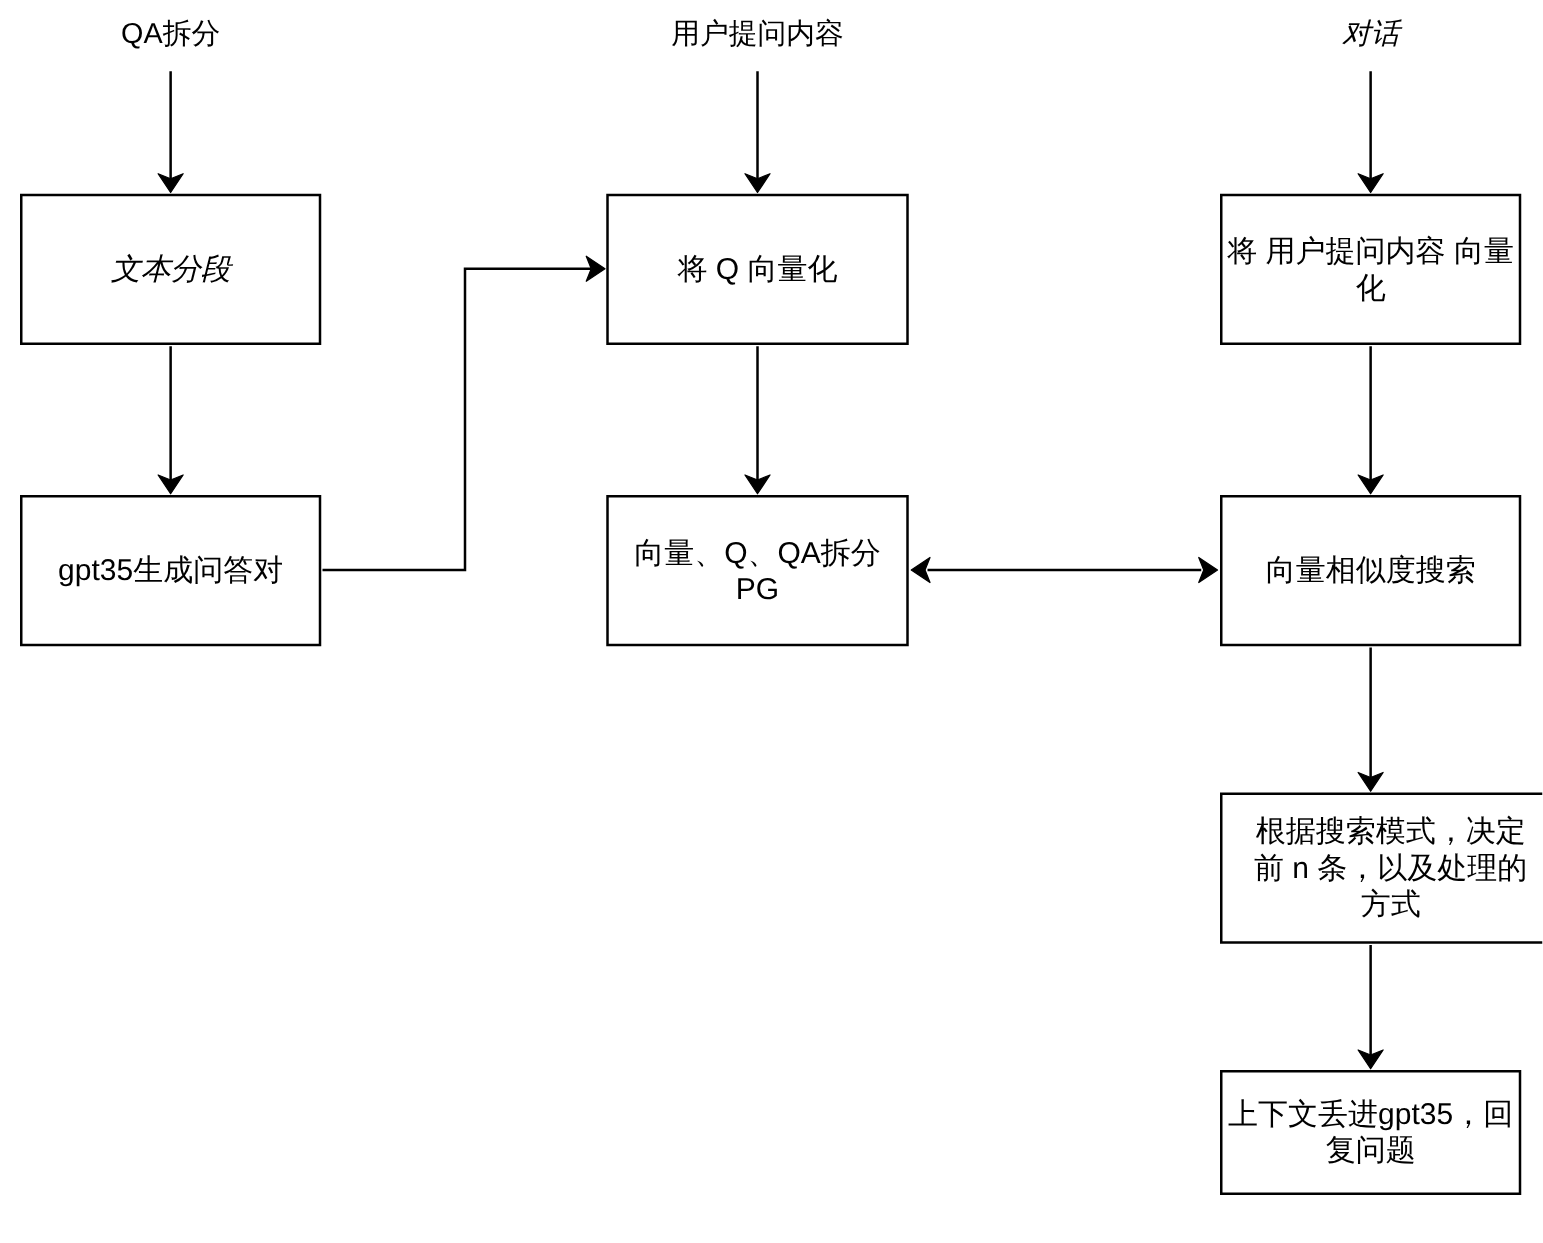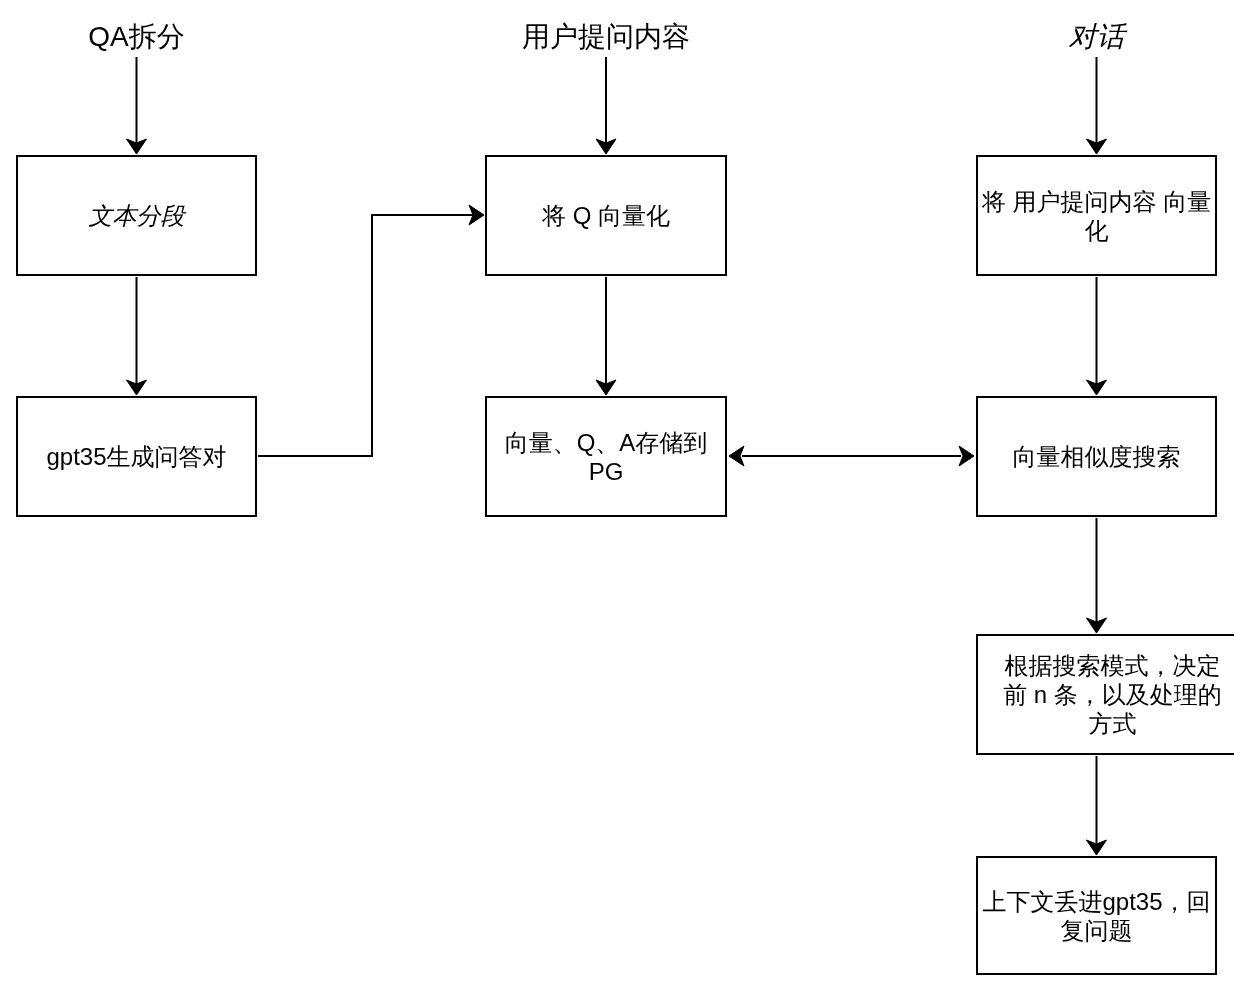--- a/index.html
+++ b/index.html
@@ -44,23 +44,23 @@
     align-items:center;
     justify-content:center;
     text-align:center;
     font-size:24px;
     line-height:29px;
     white-space:pre-line;
     padding:0 1px;
   }
   .entry-label{
     position:absolute;
-    top:22px;
+    top:12px;
     transform:translateX(-50%);
-    font-size:28px;
+    font-size:23px;
     line-height:29px;
     white-space:nowrap;
     text-align:center;
   }
 </style>
 </head>
 <body>
 
 <div class="canvas">
 
@@ -119,25 +119,25 @@
   </svg>
 
   <div class="entry-label" style="left:136.5px;">QA拆分</div>
   <div class="entry-label" style="left:606px;">用户提问内容</div>
   <div class="entry-label" style="left:1096.5px;font-style:italic;">对话</div>
 
   <div class="node" style="left:16px;top:155px;font-style:italic;">文本分段</div>
   <div class="node" style="left:16px;top:396px;">gpt35生成问答对</div>
 
   <div class="node" style="left:485px;top:155px;width:242px;text-align:center;">将 Q 向量化</div>
-  <div class="node" style="left:485px;top:396px;width:242px;">向量、Q、A存储到
+  <div class="node" style="left:485px;top:396px;width:242px;">向量、Q、QA拆分
 PG</div>
 
   <div class="node" style="left:976px;top:396px;">向量相似度搜索</div>
   <div class="node" style="left:976px;top:155px;">将 用户提问内容 向量
 化</div>
   <div class="node" style="left:976px;top:634px;width:273px;">根据搜索模式，决定
 前 n 条，以及处理的
 方式</div>
-  <div class="node" style="left:976px;top:856px;height:119px;">上下文丢进gpt35，回
+  <div class="node" style="left:976px;top:856px;height:100px;">上下文丢进gpt35，回
 复问题</div>
 
 </div>
 
 </body></html>

